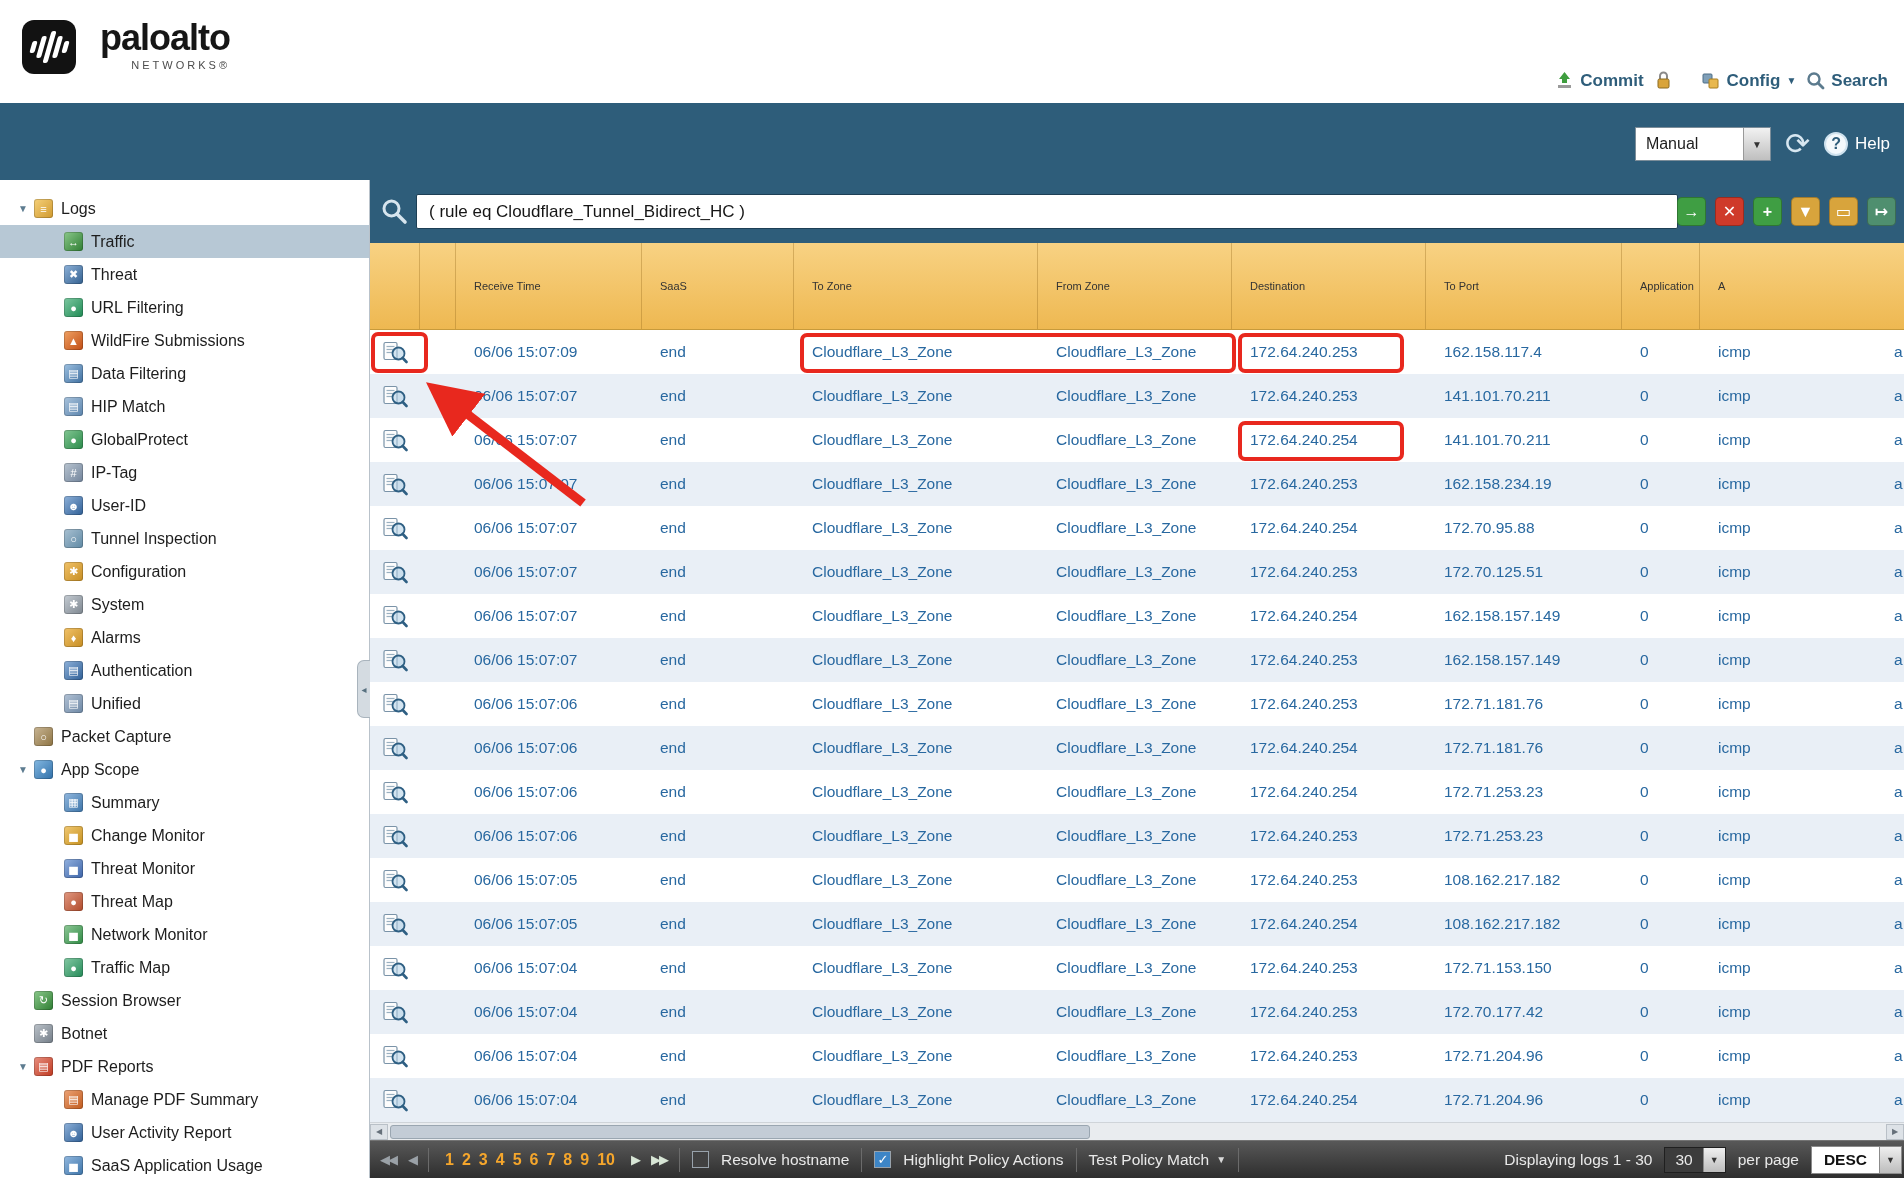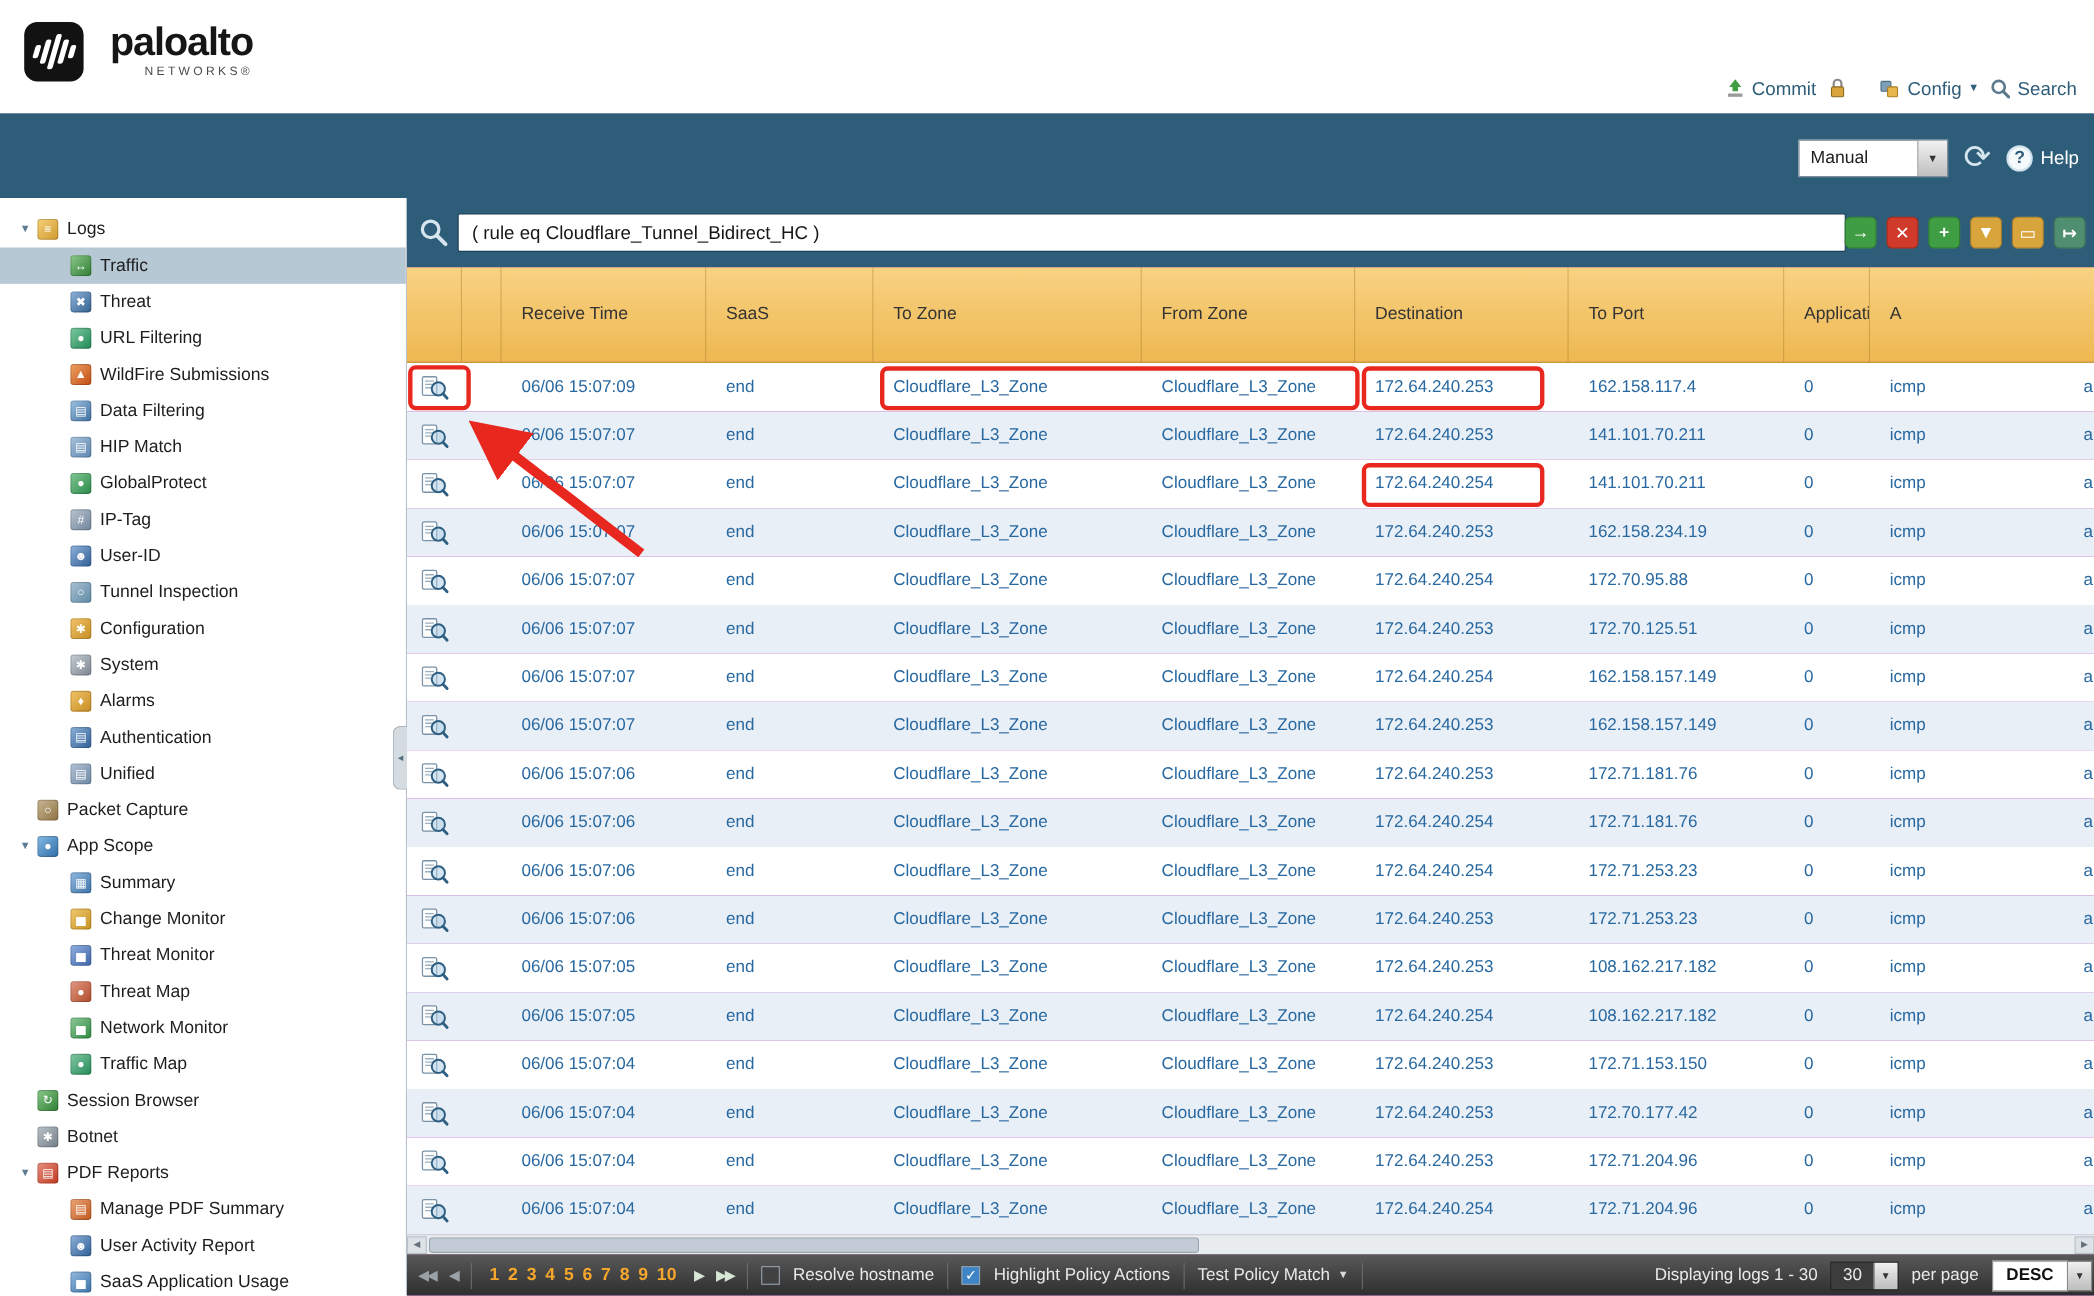--- a/index.html
+++ b/index.html
@@ -16,21 +16,21 @@
   #logo-text .big{font-size:36px;font-weight:bold;color:#161616;letter-spacing:-1px;line-height:1}
   #logo-text .small{display:block;text-align:right;font-size:11px;letter-spacing:3px;color:#4c4c4c;margin-top:3px}
 
   #tabs{position:absolute;left:408px;bottom:0;display:flex;gap:4px}
   .tab{width:148px;height:42px;line-height:42px;text-align:center;font-size:17px;font-weight:bold;
     color:#3a3a3a;background:linear-gradient(#fafafa,#d3d3d3);border:1px solid #a9a9a9;border-bottom:none;
     border-radius:4px 4px 0 0;cursor:pointer}
   .tab.active{background:#2e5d7a;color:#fff;border-color:#2e5d7a}
 
   #top-actions{position:absolute;right:16px;bottom:12px;display:flex;align-items:center;gap:10px;
-    color:#2e5d7a;font-size:17px;font-weight:normal}
+    color:#2e5d7a;font-size:17px;font-weight:bold}
   .ta{display:flex;align-items:center;gap:6px;cursor:pointer}
   .ta-gap{width:8px}
   .caret{font-size:10px;color:#2e5d7a}
 
   
   #band{position:absolute;left:0;top:103px;width:1904px;height:77px;background:#2e5d7a}
   #band-controls{position:absolute;right:14px;top:24px;display:flex;align-items:center;gap:14px}
   #mode-select{display:flex;align-items:center;width:136px;height:34px;background:#fff;border:1px solid #7c8d99;cursor:pointer}
   #mode-select .val{flex:1;padding-left:10px;font-size:16px;color:#1d1d1d}
   #mode-select .arrow{width:27px;height:100%;background:linear-gradient(#f2f2f2,#bfbfbf);
@@ -48,34 +48,34 @@
   .lvl0{padding-left:12px}
   .lvl1{padding-left:64px}
   .tree-caret{width:22px;flex:0 0 22px;font-size:10px;color:#5d7c90;text-align:center}
   .side-icon{width:19px;height:19px;flex:0 0 19px;border-radius:3px;margin-right:8px;color:#fff;
     display:flex;align-items:center;justify-content:center;font-size:11px;box-shadow:inset 0 0 0 1px rgba(0,0,0,.18)}
   #collapse-handle{position:absolute;left:357px;top:660px;width:13px;height:58px;background:#d4dbe1;
     border:1px solid #a9b4bd;border-right:none;border-radius:7px 0 0 7px;display:flex;align-items:center;
     justify-content:center;font-size:10px;color:#57707f;cursor:pointer;z-index:5}
 
   
-  #main{position:absolute;left:370px;top:180px;width:1534px;height:998px;background:#a21caf}
+  #main{position:absolute;left:370px;top:180px;width:1534px;height:998px;background:#7dd3fc}
 
   #filterbar{position:absolute;left:0;top:0;width:100%;height:63px;background:#2e5d7a}
   #filter-mag{position:absolute;left:10px;top:17px}
   #filter-input{position:absolute;left:46px;top:14px;width:1262px;height:35px;border:1px solid #1d3f55;
     border-radius:2px;font-size:17px;padding:0 12px;color:#161616;font-family:inherit;background:#fff}
   #filter-actions{position:absolute;right:8px;top:17px;display:flex;gap:9px}
   .f-icon{width:29px;height:29px;border-radius:5px;display:flex;align-items:center;justify-content:center;
     color:#fff;font-size:16px;font-weight:bold;cursor:pointer;box-shadow:inset 0 0 0 1px rgba(0,0,0,.25)}
 
   #thead{position:absolute;left:0;top:63px;width:100%;height:87px;display:grid;
     grid-template-columns:50px 36px 186px 152px 244px 194px 194px 196px 78px 176px minmax(28px,1fr);
     background:linear-gradient(#f8d283,#eeb851);border-bottom:1px solid #c79a3b}
-  .th{display:flex;align-items:center;padding-left:18px;font-size:16px;color:#333;
+  .th{display:flex;align-items:center;padding-left:18px;font-size:11px;color:#333;
     border-right:1px solid rgba(150,105,30,.35);overflow:hidden;cursor:pointer}
   .th:last-child{border-right:none}
 
   #tbody{position:absolute;left:0;top:150px;width:100%;height:792px;overflow:hidden}
   .trow{display:grid;height:44px;align-items:center;background:#fff;color:#2868a0;font-size:15.5px;
     grid-template-columns:50px 36px 186px 152px 244px 194px 194px 196px 78px 176px minmax(28px,1fr)}
   .trow.alt{background:#e9eff6}
   .cell{padding-left:18px;overflow:hidden;white-space:nowrap;cursor:pointer}
   .icon-cell{display:flex;align-items:center;justify-content:center;padding:0}
 

